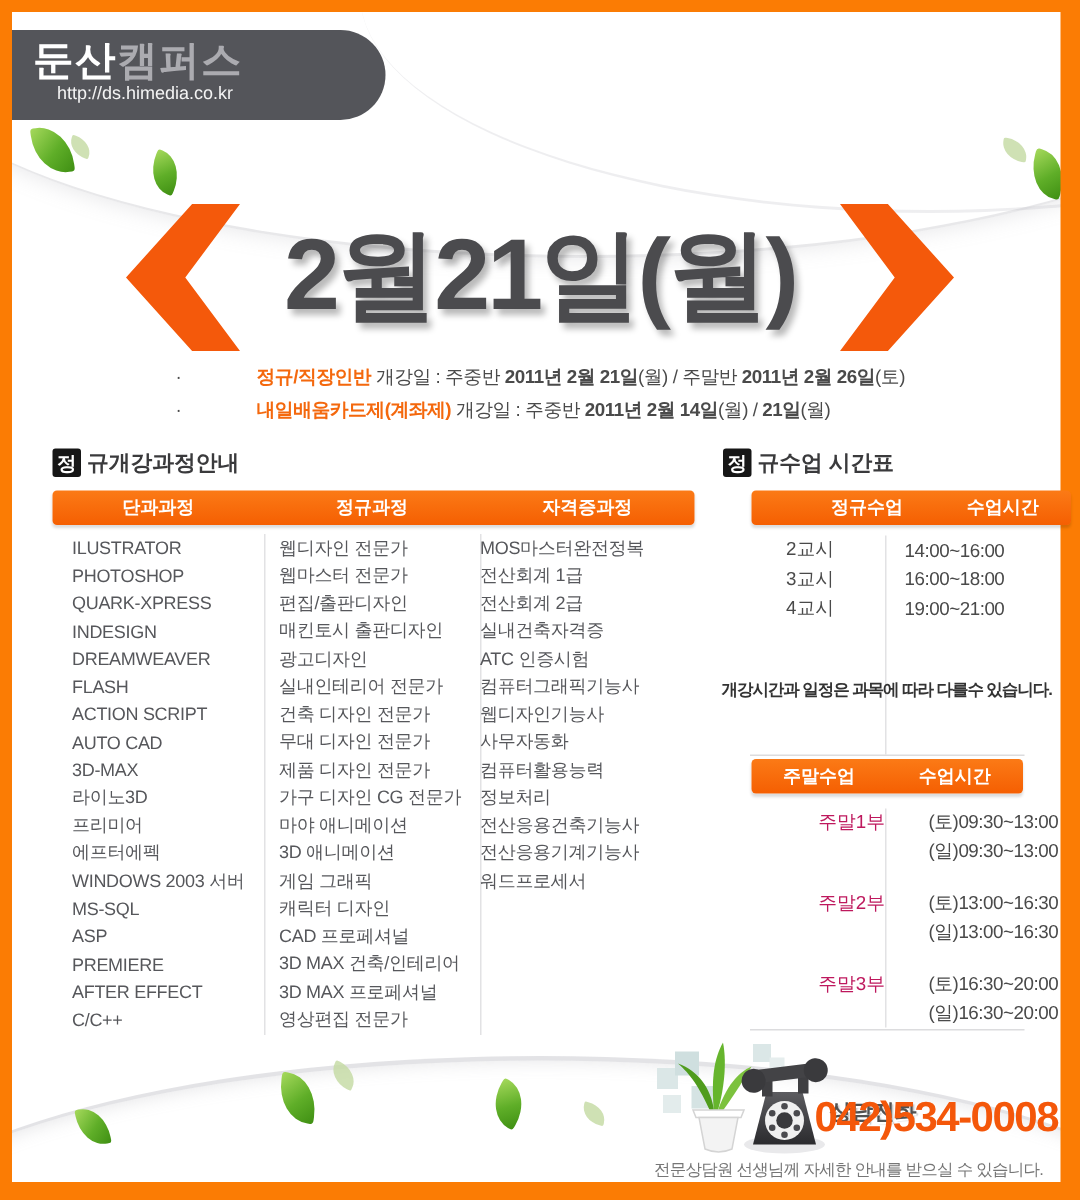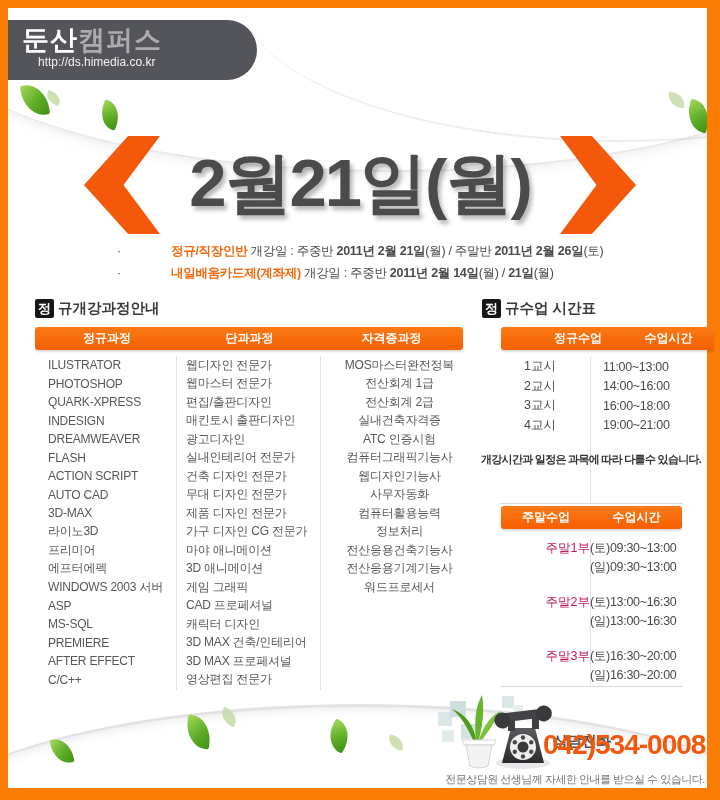--- a/index.html
+++ b/index.html
@@ -49,41 +49,41 @@
   .bar{position:absolute;height:23px;background:linear-gradient(#FB7A16,#F55F02);border-radius:3px;
        display:flex;align-items:center;color:#fff;font-size:12px;font-weight:bold;
        box-shadow:0 2px 2px rgba(0,0,0,.14);}
   .bar .cell{text-align:center;}
   
   .courses-body{position:absolute;left:35px;top:356px;width:428px;}
   .crow{display:flex;height:18.5px;align-items:center;font-size:12px;color:#56575B;letter-spacing:-0.2px;
         white-space:nowrap;}
   .crow .c1{width:141px;padding-left:13px;box-sizing:border-box;}
   .crow .c2{width:144px;padding-left:10px;box-sizing:border-box;}
-  .crow .c3{width:143px;padding-left:16px;box-sizing:border-box;text-align:center;}
+  .crow .c3{width:143px;padding-left:0;box-sizing:border-box;}
   .vline{position:absolute;width:1px;background:#E2E2E4;}
   .hline{position:absolute;height:1px;background:#DCDCDE;}
   
   .tt-rows{position:absolute;left:490px;top:357px;width:226px;}
   .trow{display:flex;height:19.5px;align-items:center;font-size:12.5px;color:#4A4A4A;}
   .trow .lab{width:100px;text-align:center;}
   .trow .time{padding-left:13px;letter-spacing:-0.3px;}
   .note{position:absolute;left:481px;top:452px;width:239px;font-size:11px;color:#333;
         letter-spacing:-0.7px;white-space:nowrap;font-weight:bold;}
   .wk-rows{position:absolute;left:490px;top:539px;width:226px;}
   .wgroup{display:flex;margin-bottom:17px;}
   .wgroup .lab{width:100px;text-align:right;font-size:12.5px;color:#be185d;line-height:18.5px;}
-  .wgroup .times{padding-left:0;font-size:12.5px;color:#4A4A4A;line-height:18.5px;letter-spacing:-0.3px;}
+  .wgroup .times{padding-left:29px;font-size:12.5px;color:#4A4A4A;line-height:18.5px;letter-spacing:-0.3px;}
   
   .contact-art{position:absolute;left:436px;top:692px;}
   .contact-label{position:absolute;left:553px;top:732px;font-size:14.5px;font-weight:bold;color:#525252;
                  text-shadow:0 1px 0 #fff,1px 1px 1px rgba(0,0,0,.25);}
   .contact-phone{position:absolute;left:543px;top:729px;font-size:28px;font-weight:bold;color:#F4570A;
                  letter-spacing:-1px;}
-  .caption{position:absolute;left:436px;top:772px;width:278px;text-align:center;font-size:11px;
+  .caption{position:absolute;left:436px;top:772px;width:278px;font-size:11px;
            color:#767676;letter-spacing:-0.5px;white-space:nowrap;}
 </style>
 </head>
 <body>
 
 <div class="page">
 
   <div class="arc arc-t1"></div>
   <div class="arc arc-t2"></div>
   <div class="arc arc-b1"></div>
@@ -116,22 +116,22 @@
   <div class="intro">
       <div class="iline"><span>· </span><span class="hl">정규/직장인반</span><span> 개강일 : 주중반 </span><span class="b">2011년 2월 21일</span><span>(월) / 주말반 </span><span class="b">2011년 2월 26일</span><span>(토)</span></div>
       <div class="iline"><span>· </span><span class="hl">내일배움카드제(계좌제)</span><span> 개강일 : 주중반 </span><span class="b">2011년 2월 14일</span><span>(월) / </span><span class="b">21일</span><span>(월)</span></div>
     </div>
 
   <div class="section-title" style="left:35px;top:299px;">
     <span class="sec-icon">정</span>
     <span>규개강과정안내</span>
   </div>
   <div class="bar" style="left:35px;top:327px;width:428px;">
+    <span class="cell" style="width:141px;">단과과정</span>
     <span class="cell" style="width:144px;">정규과정</span>
-    <span class="cell" style="width:141px;">단과과정</span>
     <span class="cell" style="width:143px;">자격증과정</span>
   </div>
   <div class="vline" style="left:176px;top:356px;height:334px;"></div>
   <div class="vline" style="left:320px;top:356px;height:334px;"></div>
   <div class="courses-body">
       <div class="crow">
         <span class="c1">ILUSTRATOR</span>
         <span class="c2">웹디자인 전문가</span>
         <span class="c3">MOS마스터완전정복</span>
       </div>
@@ -189,27 +189,27 @@
         <span class="c1">에프터에펙</span>
         <span class="c2">3D 애니메이션</span>
         <span class="c3">전산응용기계기능사</span>
       </div>
       <div class="crow">
         <span class="c1">WINDOWS 2003 서버</span>
         <span class="c2">게임 그래픽</span>
         <span class="c3">워드프로세서</span>
       </div>
       <div class="crow">
+        <span class="c1">MS-SQL</span>
+        <span class="c2">캐릭터 디자인</span>
+        <span class="c3"></span>
+      </div>
+      <div class="crow">
         <span class="c1">ASP</span>
         <span class="c2">CAD 프로페셔널</span>
-        <span class="c3"></span>
-      </div>
-      <div class="crow">
-        <span class="c1">MS-SQL</span>
-        <span class="c2">캐릭터 디자인</span>
         <span class="c3"></span>
       </div>
       <div class="crow">
         <span class="c1">PREMIERE</span>
         <span class="c2">3D MAX 건축/인테리어</span>
         <span class="c3"></span>
       </div>
       <div class="crow">
         <span class="c1">AFTER EFFECT</span>
         <span class="c2">3D MAX 프로페셔널</span>
@@ -225,24 +225,20 @@
   <div class="section-title" style="left:482px;top:299px;">
     <span class="sec-icon">정</span>
     <span>규수업 시간표</span>
   </div>
   <div class="bar" style="left:501px;top:327px;width:181px;padding-left:32px;">
     <span class="cell" style="width:90px;">정규수업</span>
     <span class="cell" style="width:91px;">수업시간</span>
   </div>
   <div class="vline" style="left:590px;top:357px;height:146px;"></div>
   <div class="tt-rows">
-      <div class="trow">
-        <span class="lab">1교시</span>
-        <span class="time">11:00~13:00</span>
-      </div>
       <div class="trow">
         <span class="lab">2교시</span>
         <span class="time">14:00~16:00</span>
       </div>
       <div class="trow">
         <span class="lab">3교시</span>
         <span class="time">16:00~18:00</span>
       </div>
       <div class="trow">
         <span class="lab">4교시</span>

